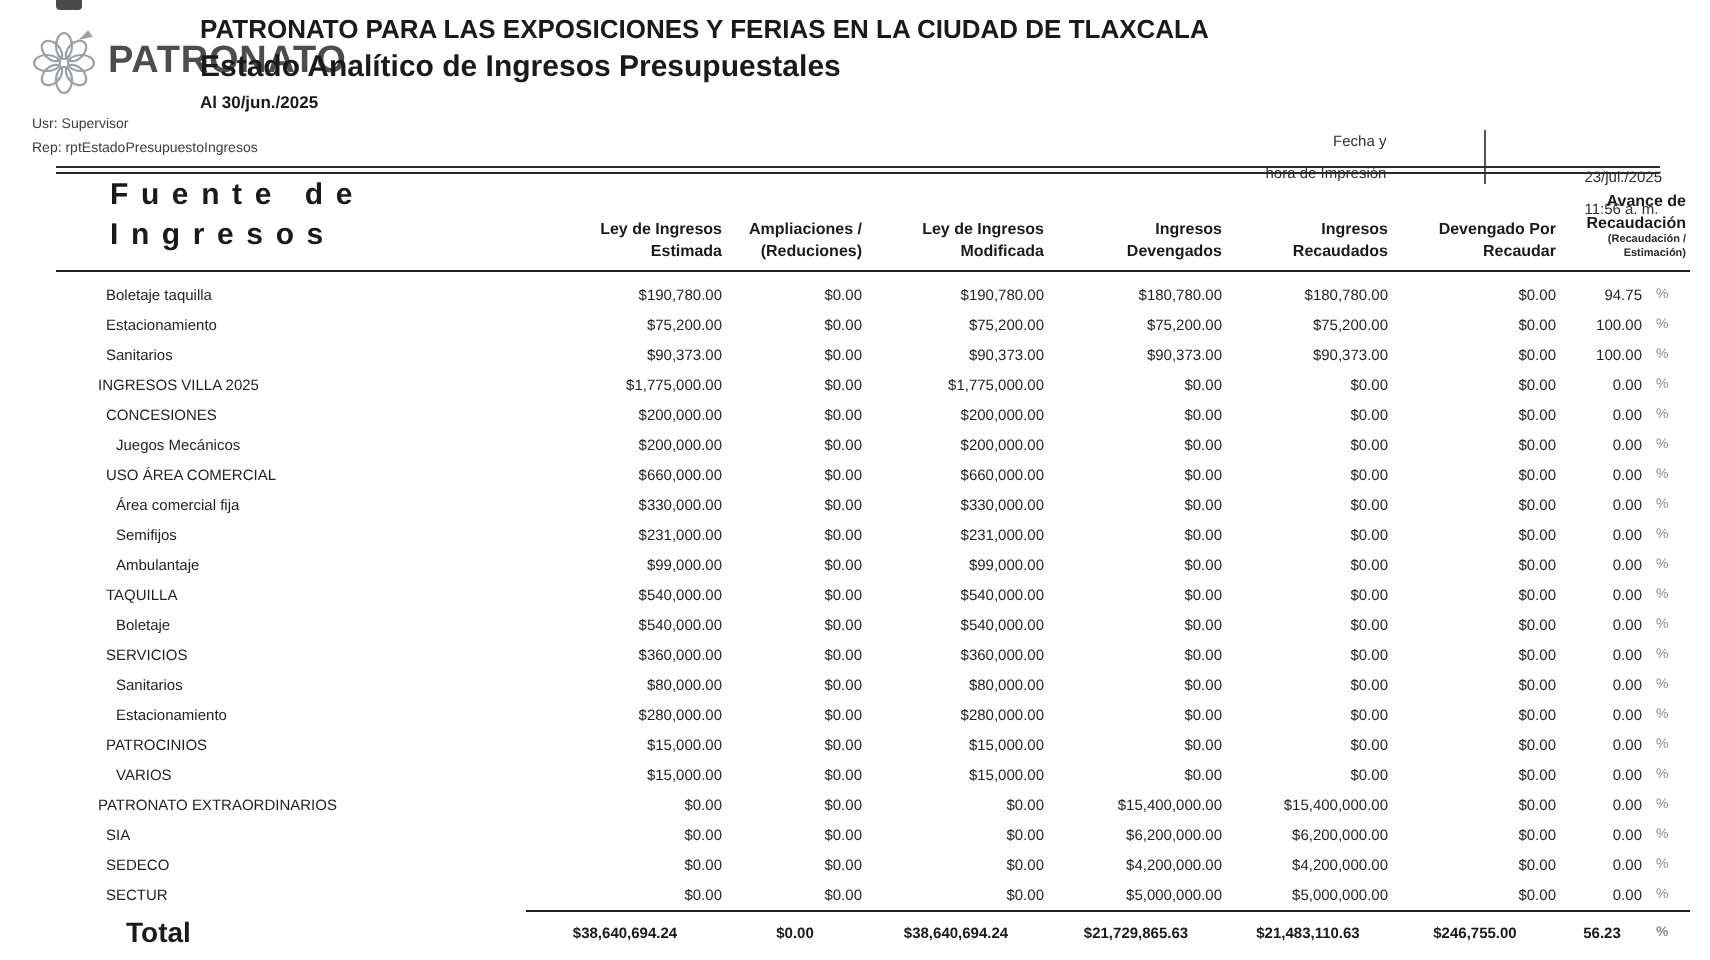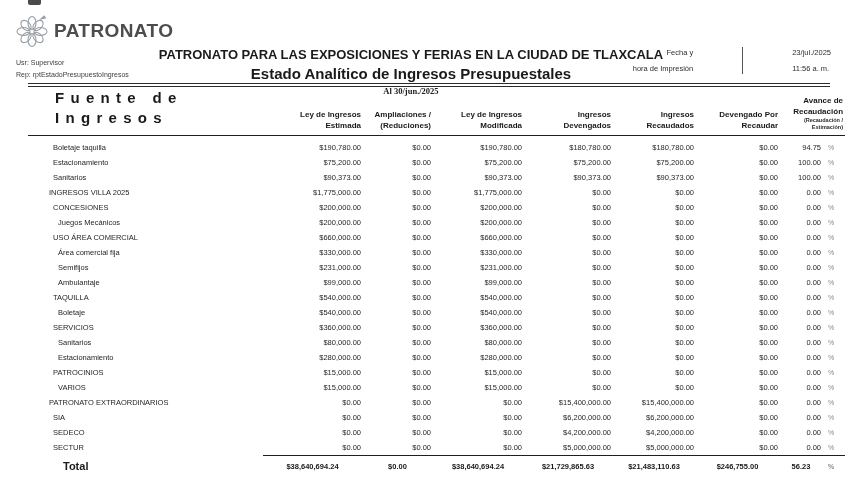--- a/index.html
+++ b/index.html
@@ -10,30 +10,30 @@
   }
   .corner-mark{position:absolute;left:28px;top:0;width:13px;height:5px;background:#4a4a4a;border-radius:0 0 2px 2px;}
   
   .report-header{position:relative;height:84px;}
   .logo{position:absolute;left:14px;top:13px;display:flex;align-items:flex-start;}
   .logo svg{display:block;}
   .logo-textwrap{margin-left:4px;margin-top:8px;}
   .logo-text{font-weight:bold;color:#4d4d4d;font-size:19px;letter-spacing:.4px;line-height:1;}
   .logo-bar{height:2px;background:#c0c0c0;margin-top:3px;width:62px;}
   .logo-bar.b2{width:54px;margin-top:2px;background:#cfcfcf;}
-  .titles{position:absolute;left:100px;right:133px;top:8px;text-align:center;white-space:nowrap;margin-top:40px;}
+  .titles{position:absolute;left:100px;right:133px;top:8px;text-align:left;white-space:nowrap;}
   .title-main{font-size:13px;font-weight:bold;line-height:1.15;}
   .title-sub{font-size:10.5px;font-weight:bold;line-height:1.2;}
   .title-report{font-size:15px;font-weight:bold;margin-top:2px;line-height:1.25;}
-  .title-period{font-size:8.5px;font-weight:bold;margin-top:2px;line-height:1.3;font-family:Liberation Serif, serif;}
+  .title-period{font-size:8.5px;font-weight:bold;margin-top:2px;line-height:1.3;}
   .meta-left{position:absolute;left:16px;top:57px;font-size:7px;color:#3d3d3d;line-height:1.75;}
   .print-box{position:absolute;right:24px;top:45px;display:flex;align-items:center;font-size:7.5px;color:#2e2e2e;gap:44px;}
   .print-labels{text-align:right;line-height:2.1;}
   .print-divider{width:1px;height:27px;background:#555;margin:0 5px;}
-  .print-values{text-align:left;line-height:2.1;}
+  .print-values{text-align:left;line-height:2.1;margin-top:36px;}
   .rule-double{position:absolute;left:28px;top:83px;width:802px;height:2px;
     border-top:1px solid #2b2b2b;border-bottom:1px solid #2b2b2b;}
   
   table.report{position:absolute;left:28px;top:88px;width:817px;border-collapse:collapse;table-layout:fixed;}
   col.c-fuente{width:235px;} col.c-est{width:100px;} col.c-amp{width:70px;}
   col.c-mod{width:91px;} col.c-dev{width:89px;} col.c-rec{width:83px;}
   col.c-por{width:84px;} col.c-av{width:43px;} col.c-pct{width:22px;}
   thead th{font-weight:bold;font-size:8px;vertical-align:bottom;padding:0 2px 4px 0;
     border-bottom:1.5px solid #1f1f1f;line-height:1.3;}
   th.fuente-h{text-align:left;vertical-align:middle;font-size:15px;letter-spacing:.42em;padding-left:27px;padding-bottom:8px;}
@@ -41,21 +41,21 @@
   .hdr-small{display:block;font-size:5.5px;font-weight:bold;color:#2a2a2a;line-height:1.25;}
   tbody td{font-size:7.5px;height:15px;padding:0;vertical-align:middle;color:#1f1f1f;}
   tbody tr:first-child td{padding-top:4px;}
   td.fuente{text-align:left;overflow:hidden;white-space:nowrap;margin-top:28px;}
   td.indent-1{padding-left:21px;}
   td.indent-2{padding-left:25px;}
   td.indent-3{padding-left:30px;}
   td.num{text-align:right;padding-right:2px;white-space:nowrap;}
   td.pct{color:#8a8a8a;font-size:7px;text-align:left;padding-left:5px;}
   tfoot td{font-weight:bold;font-size:7.5px;height:18px;border-top:1px solid #1f1f1f;vertical-align:middle;}
-  tfoot td.total-label{border-top:none;text-align:left;font-size:11px;padding-left:35px;}
+  tfoot td.total-label{border-top:none;text-align:left;font-size:14px;padding-left:35px;}
   tfoot td.num{text-align:center;padding-right:2px;}
   tfoot td.pct{color:#8a8a8a;font-weight:bold;font-size:7px;text-align:left;padding-left:5px;}
 </style>
 </head>
 <body>
 
 <div class="corner-mark"></div>
 
 <div class="report-header">
   <div class="logo">

